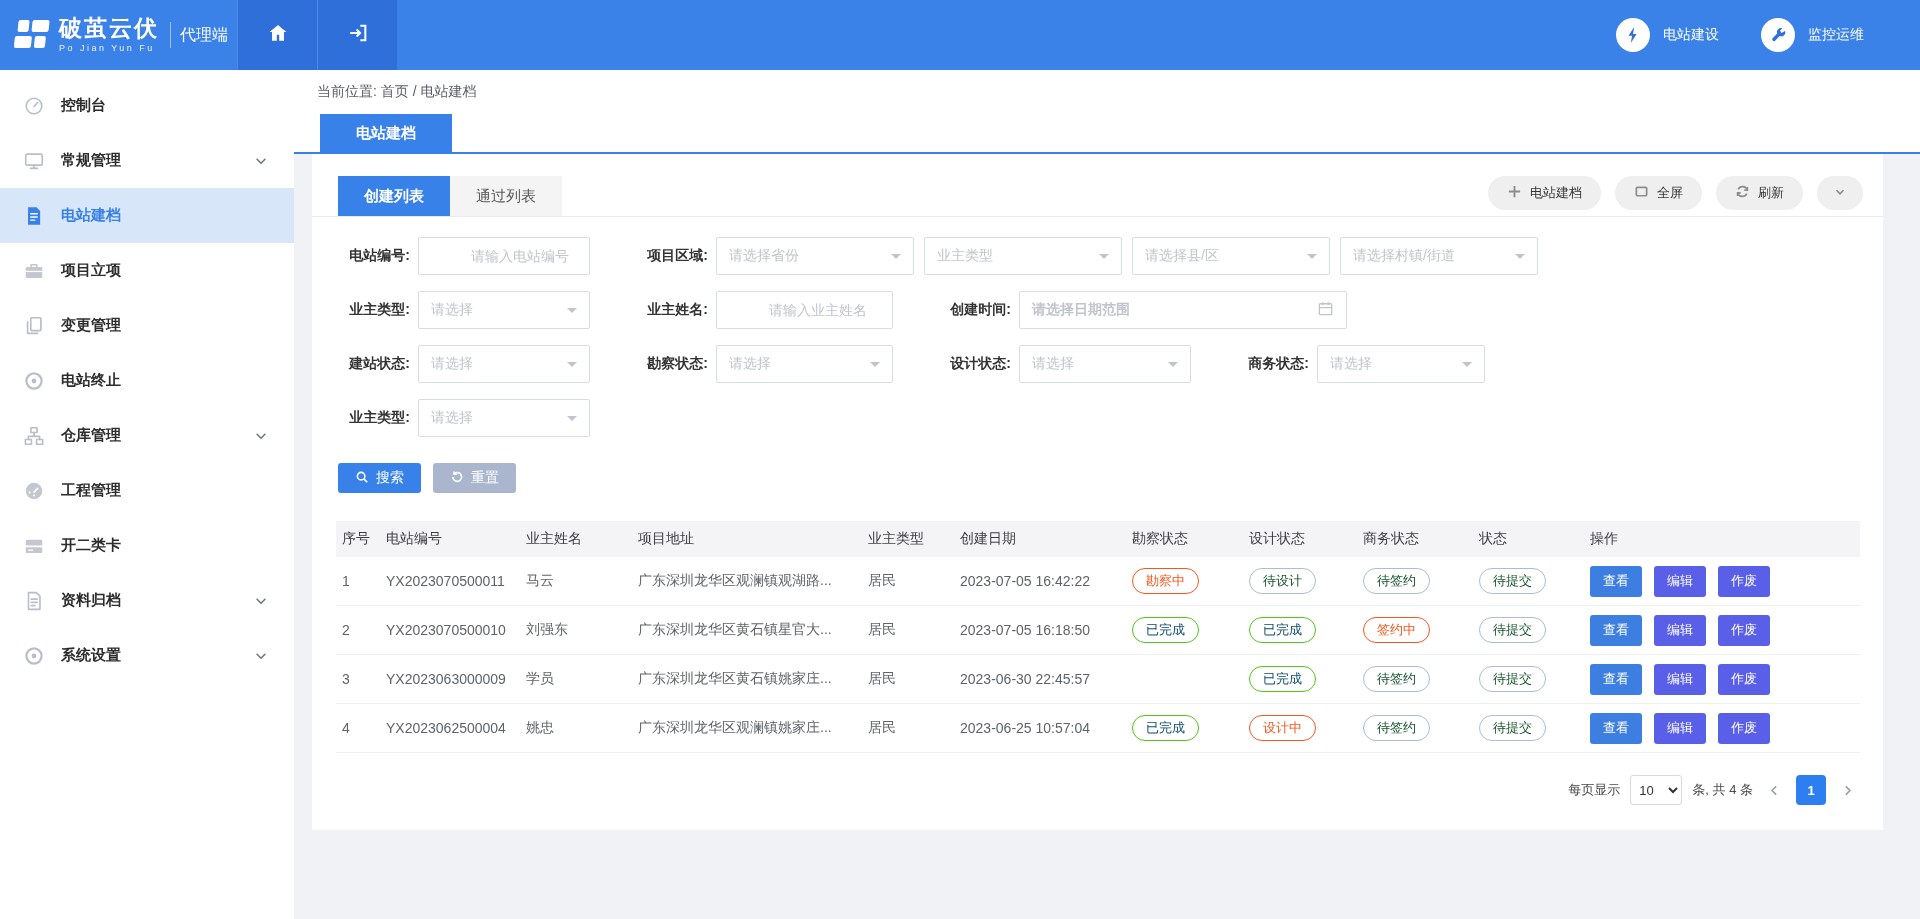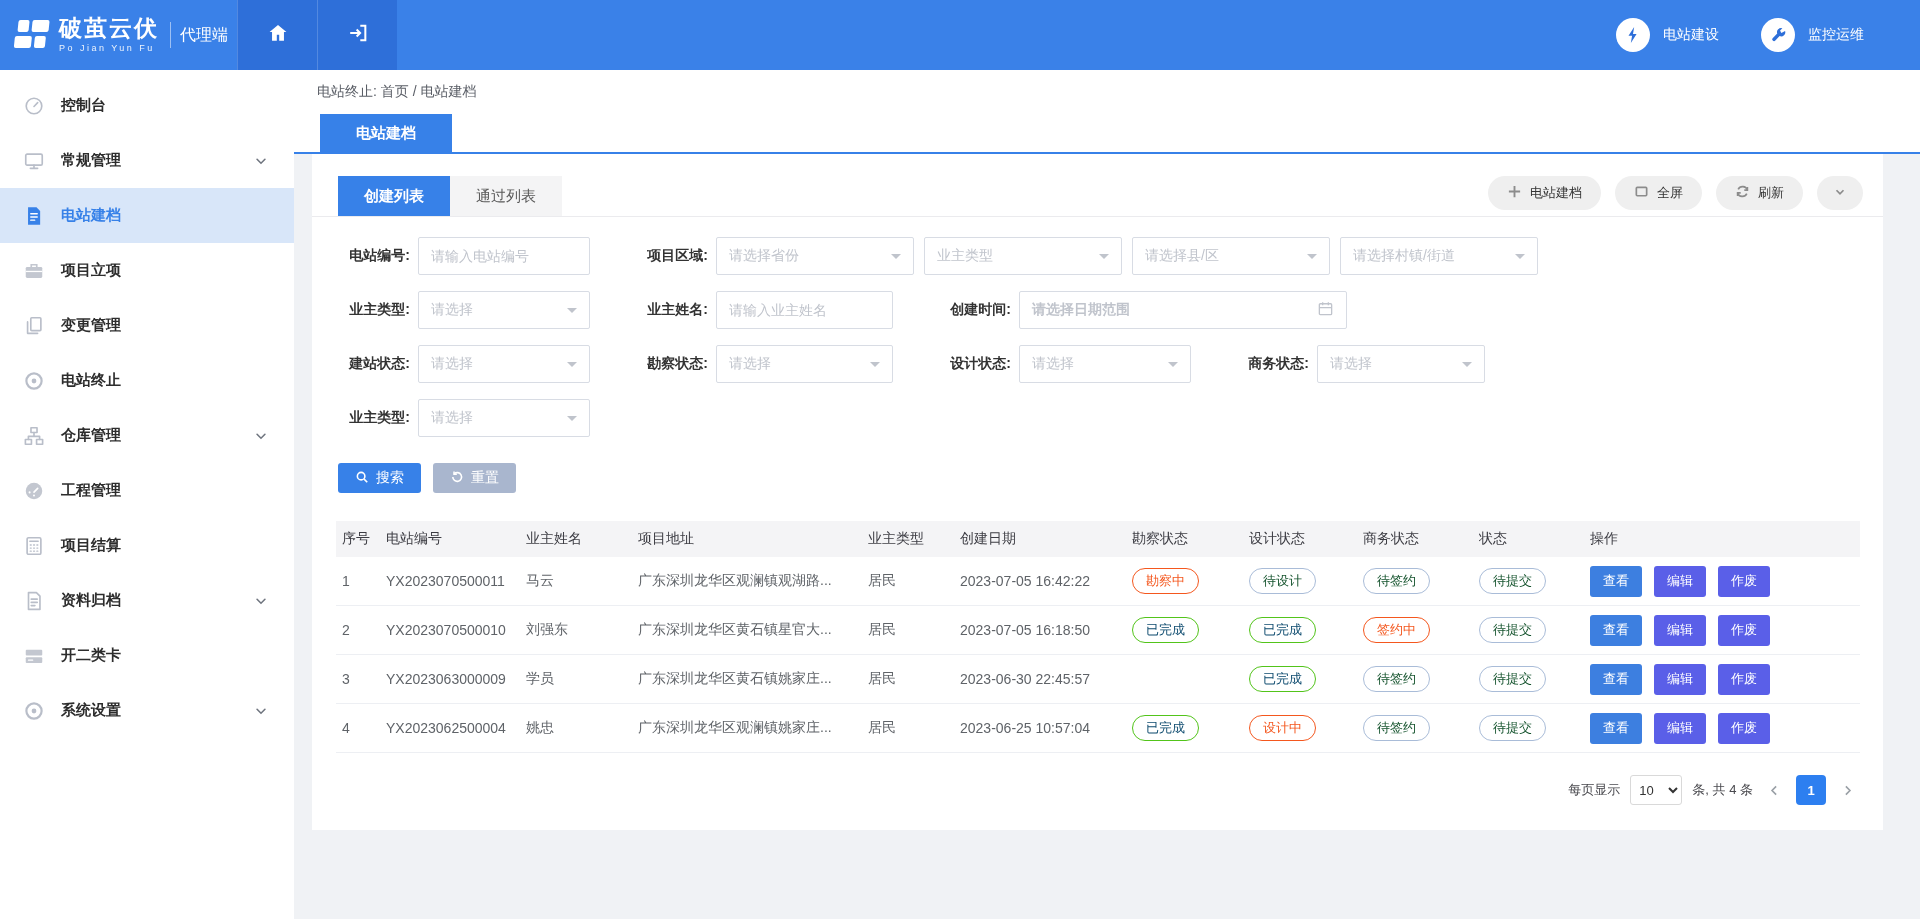--- a/index.html
+++ b/index.html
@@ -55,21 +55,21 @@
   .toolbar { margin-left:auto; display:flex; align-items:center; gap:14px; margin-bottom:6px; }
   .pill { height:34px; border-radius:17px; background:#efefef; display:flex; align-items:center; gap:8px;
           padding:0 19px; font-size:13px; color:#333; cursor:pointer; }
   .pill.icon-only { padding:0 16px; }
 
   
   .filters { padding:20px 24px 0 26px; }
   .f-row { display:flex; align-items:center; margin-bottom:16px; }
   .f-field { display:flex; align-items:center; margin-right:46px; }
   .f-label { width:72px; flex:none; text-align:right; font-size:14px; color:#333; font-weight:600; margin-right:8px; white-space:nowrap; }
-  .ctl { height:38px; border:1px solid #d8dce4; border-radius:2px; background:#fff; }
+  .ctl { height:38px; border:1px solid #d8dce4; border-radius:2px; background:#fff;padding-left:40px; }
   .ctl-input { width:172px; }
   .ctl-input input { border:none; outline:none; width:100%; height:100%; padding:0 12px; font-size:14px; color:#333; background:transparent; }
   .ctl-input input::placeholder { color:#c0c4cc; }
   .ctl-input.w177 { width:177px; }
   .sel { width:172px; display:flex; align-items:center; justify-content:space-between; padding:0 12px; cursor:pointer; }
   .sel .ph { font-size:14px; color:#c0c4cc; white-space:nowrap; overflow:hidden; }
   .caret { width:0; height:0; border:5px solid transparent; border-top-color:#c0c4cc; margin-top:5px; flex:none; }
   .region-group { display:flex; }
   .region-group .sel { width:198px; margin-right:10px; }
   .date-ctl { width:328px; display:flex; align-items:center; justify-content:space-between; padding:0 12px; cursor:pointer;font-weight:bold; }
@@ -252,72 +252,62 @@
               <circle cx="12" cy="12" r="9" fill="#c3c7d0"></circle>
               <path d="M12 13.2 16 9.2" stroke="#ffffff" stroke-width="1.8" stroke-linecap="round"></path>
               <circle cx="7.2" cy="13.5" r="1.1" fill="#ffffff"></circle>
               <circle cx="12" cy="16.8" r="1.1" fill="#ffffff"></circle>
             </svg>
           </span>
           <span class="s-lbl">工程管理</span>
         </div>
         <div class="side-item">
           <span class="s-ico">
-            <svg width="22" height="22" viewBox="0 0 24 24" fill="none" stroke="currentColor" stroke-width="1.8" stroke-linecap="round" stroke-linejoin="round">
-              <rect x="4.5" y="3" width="15" height="18" rx="1.5"></rect>
-              <path d="M7.5 6.8h9"></path>
-              <path d="M8 11h.9M11.6 11h.9M15.2 11h.9M8 14.3h.9M11.6 14.3h.9M15.2 14.3h.9M8 17.6h.9M11.6 17.6h.9M15.2 17.6h.9" stroke-width="1.6"></path>
-            </svg>
-          </span>
-          <span class="s-lbl">项目结算</span>
+            <svg width="22" height="22" viewBox="0 0 24 24">
+              <rect x="3" y="5.2" width="18" height="6.2" rx="1" fill="#c3c7d0"></rect>
+              <rect x="3" y="13.4" width="18" height="6.2" rx="1" fill="#c3c7d0"></rect>
+              <path d="M6 16.5h4.5" stroke="#ffffff" stroke-width="1.4" stroke-linecap="round"></path>
+            </svg>
+          </span>
+          <span class="s-lbl">开二类卡</span>
         </div>
         <div class="side-item">
           <span class="s-ico">
             <svg width="22" height="22" viewBox="0 0 24 24" fill="none" stroke="currentColor" stroke-width="1.8" stroke-linecap="round" stroke-linejoin="round">
               <path d="M6 2.8h8.6l3.9 3.9v14.5H6z"></path>
               <path d="M9 10h6.5M9 13.5h6.5M9 17h4"></path>
             </svg>
           </span>
           <span class="s-lbl">资料归档</span>
           <span class="s-chev">
             <svg width="14" height="14" viewBox="0 0 16 16" fill="none" stroke="currentColor" stroke-width="1.8" stroke-linecap="round">
               <path d="M3.5 6l4.5 4.5L12.5 6"></path>
             </svg>
           </span>
         </div>
         <div class="side-item">
           <span class="s-ico">
-            <svg width="22" height="22" viewBox="0 0 24 24">
-              <rect x="3" y="5.2" width="18" height="6.2" rx="1" fill="#c3c7d0"></rect>
-              <rect x="3" y="13.4" width="18" height="6.2" rx="1" fill="#c3c7d0"></rect>
-              <path d="M6 16.5h4.5" stroke="#ffffff" stroke-width="1.4" stroke-linecap="round"></path>
-            </svg>
-          </span>
-          <span class="s-lbl">开二类卡</span>
-        </div>
-        <div class="side-item">
-          <span class="s-ico">
             <svg width="22" height="22" viewBox="0 0 24 24" fill="none" stroke="currentColor" stroke-width="1.8" stroke-linecap="round" stroke-linejoin="round">
               <circle cx="12" cy="12" r="8.3" stroke-width="2.4"></circle>
               <circle cx="12" cy="12" r="2.6" fill="currentColor" stroke="none"></circle>
             </svg>
           </span>
           <span class="s-lbl">系统设置</span>
           <span class="s-chev">
             <svg width="14" height="14" viewBox="0 0 16 16" fill="none" stroke="currentColor" stroke-width="1.8" stroke-linecap="round">
               <path d="M3.5 6l4.5 4.5L12.5 6"></path>
             </svg>
           </span>
         </div>
       </div>
 
     <div class="main">
       <div class="top-strip">
         <div class="crumb">
-          <span>电站终止:</span>
+          <span>当前位置:</span>
           <span>首页 / 电站建档</span>
         </div>
         <div class="page-tab">电站建档</div>
       </div>
 
       <div class="card">
         <div class="card-head">
           <div class="tabs">
             <div class="tab active">创建列表</div>
             <div class="tab">通过列表</div>

